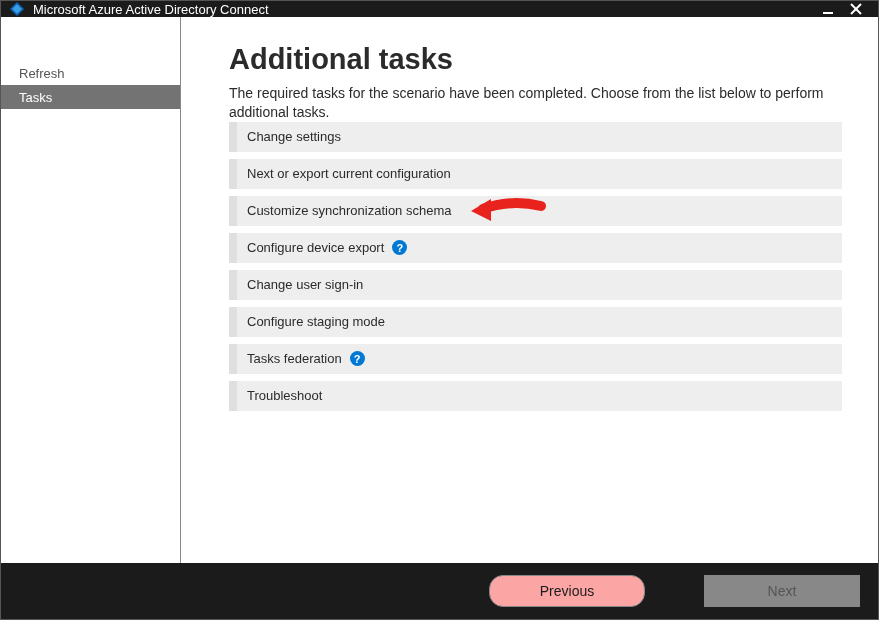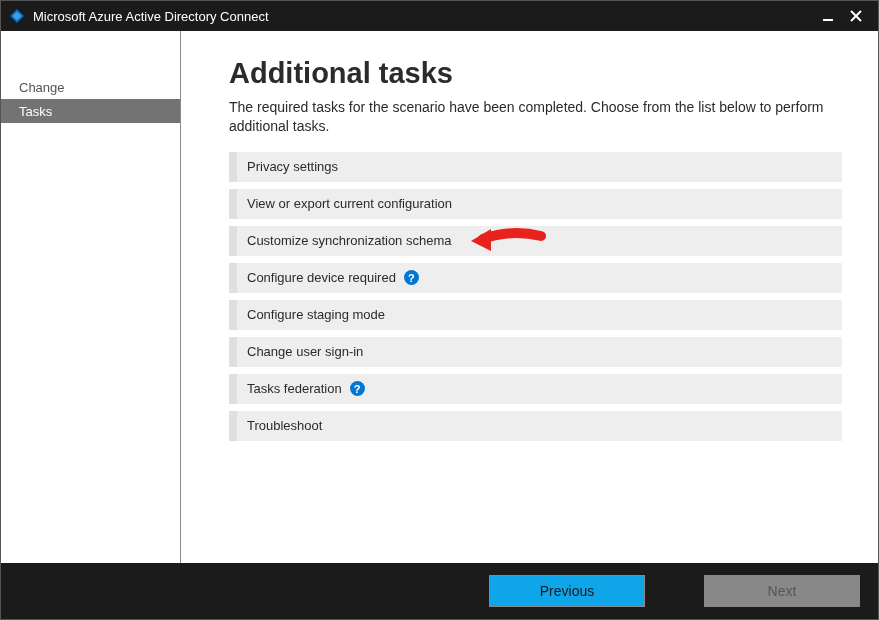--- a/index.html
+++ b/index.html
@@ -1,37 +1,37 @@
 <!DOCTYPE html>
 <html><head>
   <meta charset="utf-8">
   <style>
     * { box-sizing: border-box; margin: 0; padding: 0; }
     body { font-family: "Segoe UI", Arial, sans-serif; background: #fff; width: 879px; height: 620px; overflow: hidden; }
     .window { width: 879px; height: 620px; border: 1px solid #555; display: flex; flex-direction: column; }
-    .titlebar { background: #1b1b1b; color: #fff; height: 30px; display: flex; align-items: center; padding: 0 8px; }
+    .titlebar { background: #1b1b1b; color: #fff; height: 16px; display: flex; align-items: center; padding: 0 8px; }
     .titlebar-icon { width: 16px; height: 16px; margin-right: 8px; display: flex; align-items: center; justify-content: center; }
     .titlebar-title { font-size: 13px; flex: 1; }
     .titlebar-btn { width: 28px; height: 24px; display: flex; align-items: center; justify-content: center; color: #fff; font-size: 14px; font-weight: bold; cursor: pointer; }
     .body { flex: 1; display: flex; background: #fff; overflow: hidden; }
     .sidebar { width: 180px; border-right: 1px solid #888; padding-top: 44px; }
     .sidebar-item { height: 24px; display: flex; align-items: center; padding-left: 18px; font-size: 13px; color: #555; cursor: pointer; }
     .sidebar-item.active { background: #737373; color: #fff; }
     .main { flex: 1; padding: 26px 36px 10px 48px; overflow: auto; }
     .page-title { font-size: 29px; font-weight: 600; color: #2b2b2b; margin-bottom: 8px; }
-    .description { font-size: 14px; color: #2b2b2b; line-height: 1.35; margin-bottom: 16px; }
+    .description { font-size: 14px; color: #2b2b2b; line-height: 1.35; margin-bottom: 0; }
     .task-list { display: flex; flex-direction: column; gap: 7px; position: relative; }
     .task-item { height: 30px; background: #eee; display: flex; align-items: center; cursor: pointer; position: relative; }
     .task-indent { width: 8px; height: 100%; background: #dfdfdf; margin-right: 10px; }
     .task-label { font-size: 13px; color: #2b2b2b; }
     .help-icon { width: 15px; height: 15px; border-radius: 50%; background: #0078d4; color: #fff; display: inline-flex; align-items: center; justify-content: center; font-size: 11px; font-weight: bold; margin-left: 8px; cursor: pointer; }
     .arrow { position: absolute; pointer-events: none; }
     .footer { height: 56px; background: #1b1b1b; display: flex; align-items: center; justify-content: flex-end; padding: 0 18px; gap: 18px; }
     .footer-btn { width: 156px; height: 32px; border: 1px solid #888; font-size: 14px; display: flex; align-items: center; justify-content: center; cursor: pointer; }
-    .footer-btn.prev { background: #0ea5e9; color: #1b1b1b; }
+    .footer-btn.prev { background: #fca5a5; color: #1b1b1b; border-radius: 14px; }
     .footer-btn.next { background: #888; color: #555; cursor: default; margin-left: 41px; }
   </style>
 </head>
 <body>
 
 <div class="window">
   <div class="titlebar">
     <span class="titlebar-icon">
       <svg width="16" height="16" viewBox="0 0 16 16">
           <polygon points="8,1 15,8 8,15 1,8" fill="#0b63b9"></polygon>
@@ -48,60 +48,60 @@
       <svg width="12" height="12" viewBox="0 0 12 12">
           <line x1="1" y1="1" x2="11" y2="11" stroke="#fff" stroke-width="2"></line>
           <line x1="11" y1="1" x2="1" y2="11" stroke="#fff" stroke-width="2"></line>
         </svg>
     </span>
   </div>
 
   <div class="body">
     <div class="sidebar">
       <div class="sidebar-item">
-        <span>Change</span>
+        <span>Refresh</span>
       </div>
       <div class="sidebar-item active">
         <span>Tasks</span>
       </div>
     </div>
 
     <div class="main">
       <h1 class="page-title">Additional tasks</h1>
       <p class="description">The required tasks for the scenario have been completed. Choose from the list below to perform additional tasks.</p>
 
       <div class="task-list">
         <div class="task-item">
           <div class="task-indent"></div>
-          <span class="task-label">Privacy settings</span>
+          <span class="task-label">Change settings</span>
         </div>
         <div class="task-item">
           <div class="task-indent"></div>
-          <span class="task-label">View or export current configuration</span>
+          <span class="task-label">Next or export current configuration</span>
         </div>
         <div class="task-item">
           <div class="task-indent"></div>
           <span class="task-label">Customize synchronization schema</span>
           <svg class="arrow" width="78" height="30" viewBox="0 0 78 30" style="left:242px; top:0px;">
             <path d="M 70 10 Q 40 3 12 13" stroke="#e8231d" stroke-width="10" fill="none" stroke-linecap="round"></path>
             <polygon points="0,15 20,3 20,25" fill="#e8231d"></polygon>
           </svg>
         </div>
         <div class="task-item">
           <div class="task-indent"></div>
-          <span class="task-label">Configure device required</span>
+          <span class="task-label">Configure device export</span>
           <span class="help-icon">?</span>
         </div>
         <div class="task-item">
           <div class="task-indent"></div>
-          <span class="task-label">Configure staging mode</span>
+          <span class="task-label">Change user sign-in</span>
         </div>
         <div class="task-item">
           <div class="task-indent"></div>
-          <span class="task-label">Change user sign-in</span>
+          <span class="task-label">Configure staging mode</span>
         </div>
         <div class="task-item">
           <div class="task-indent"></div>
           <span class="task-label">Tasks federation</span>
           <span class="help-icon">?</span>
         </div>
         <div class="task-item">
           <div class="task-indent"></div>
           <span class="task-label">Troubleshoot</span>
         </div>

